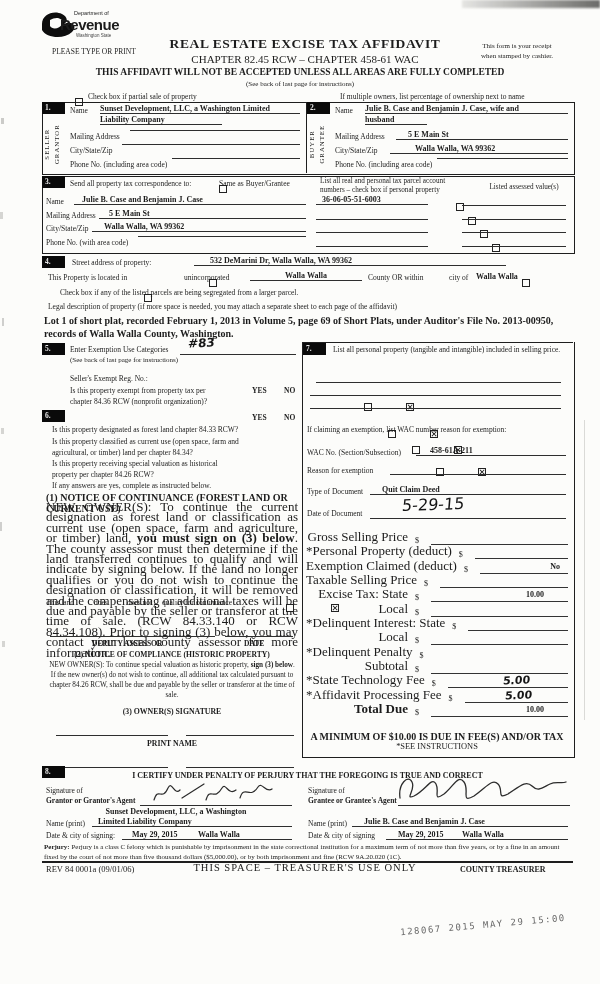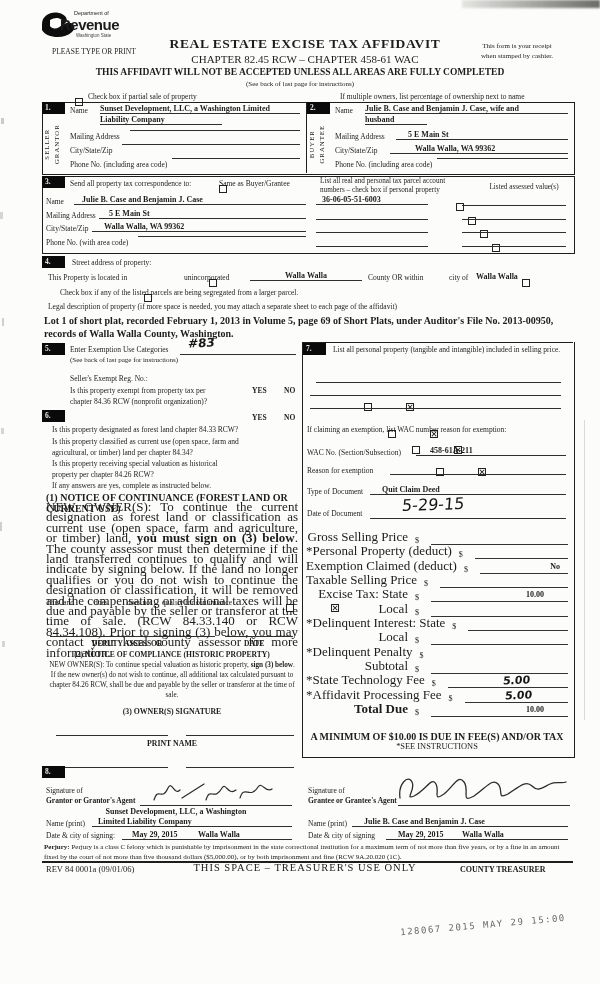--- a/index.html
+++ b/index.html
@@ -125,20 +125,21 @@
   <span class="abs uline" style="left:316px;top:222px;width:112px;height:10px;"></span>
   <span class="cb abs" style="left:432px;top:224px;"></span>
   <span class="abs uline" style="left:462px;top:222px;width:104px;height:10px;"></span>
   <span class="abs uline" style="left:316px;top:236px;width:112px;height:10px;"></span>
   <span class="cb abs" style="left:432px;top:238px;"></span>
   <span class="abs uline" style="left:462px;top:236px;width:104px;height:10px;"></span>
 
   
   <div class="numbox" style="left:42px;top:256px;">4.</div>
   <span class="abs lbl" style="left:72px;top:258px;">Street address of property:</span>
+  <span class="abs val uline" style="left:194px;top:256px;width:312px;padding-left:16px;box-sizing:border-box;">532 DeMarini Dr, Walla Walla, WA  99362</span>
   <span class="abs lbl" style="left:48px;top:273px;">This Property is located in</span>
   <span class="cb abs" style="left:137px;top:273px;"></span>
   <span class="abs lbl" style="left:148px;top:273px;padding-left:36px;">unincorporated</span>
   <span class="abs val uline" style="left:250px;top:271px;width:112px;text-align:center;">Walla Walla</span>
   <span class="abs lbl" style="left:368px;top:273px;">County OR  within</span>
   <span class="cb abs" style="left:438px;top:273px;"></span>
   <span class="abs lbl" style="left:449px;top:273px;">city of</span>
   <span class="abs val" style="left:476px;top:272px;">Walla Walla</span>
   <span class="cb abs" style="left:48px;top:288px;"></span>
   <span class="abs lbl" style="left:60px;top:288px;">Check box if any of the listed parcels are being segregated from a larger parcel.</span>
@@ -286,20 +287,21 @@
       <span class="mlabel" style="font-weight:bold;">Total Due</span>
       <span class="mdollar">$</span>
       <span class="mline">10.00</span>
     </div>
 
   <div class="abs" style="left:306px;top:731px;width:262px;text-align:center;font-size:10px;font-weight:bold;">A MINIMUM OF $10.00 IS DUE IN FEE(S) AND/OR TAX</div>
   <div class="abs" style="left:306px;top:742px;width:262px;text-align:center;font-size:8.4px;">*SEE INSTRUCTIONS</div>
 
   
   <div class="numbox" style="left:42px;top:766px;">8.</div>
+  <div class="abs" style="left:42px;top:771px;width:531px;text-align:center;font-size:8px;font-weight:bold;">I CERTIFY UNDER PENALTY OF PERJURY THAT THE FOREGOING IS TRUE AND CORRECT</div>
 
   <span class="abs lbl" style="left:46px;top:786px;">Signature of</span>
   <span class="abs lbl" style="left:46px;top:796px;font-weight:bold;">Grantor or Grantor's Agent</span>
   <span class="abs uline" style="left:140px;top:795px;width:152px;height:10px;"></span>
   <svg class="abs" style="left:148px;top:778px;" width="130" height="28" viewBox="0 0 130 28">
     <path d="M6 22 C10 8 14 24 20 10 C24 2 26 18 32 12 M34 20 L56 6 M58 22 C62 8 66 24 74 10 C78 4 80 18 88 12 M92 20 C96 6 102 22 110 9 C114 3 118 16 124 11" fill="none" stroke="#2c2c2c" stroke-width="1.2" stroke-linecap="round"></path>
   </svg>
   <div class="abs" style="left:60px;top:807px;width:232px;text-align:center;font-size:8px;font-weight:bold;white-space:nowrap;">Sunset Development, LLC, a Washington</div>
   <span class="abs lbl" style="left:46px;top:819px;">Name (print)</span>
   <span class="abs val uline" style="left:92px;top:817px;width:200px;padding-left:6px;box-sizing:border-box;">Limited Liability Company</span>

